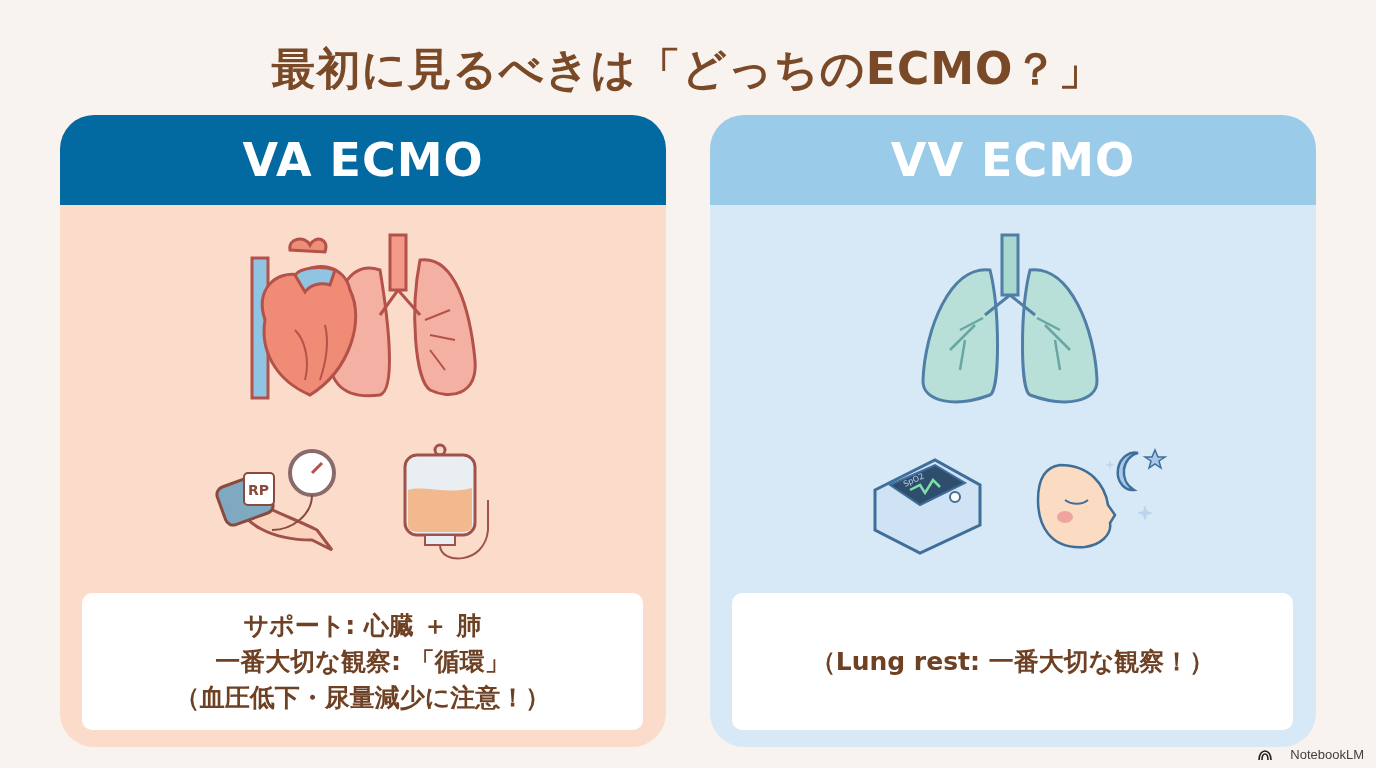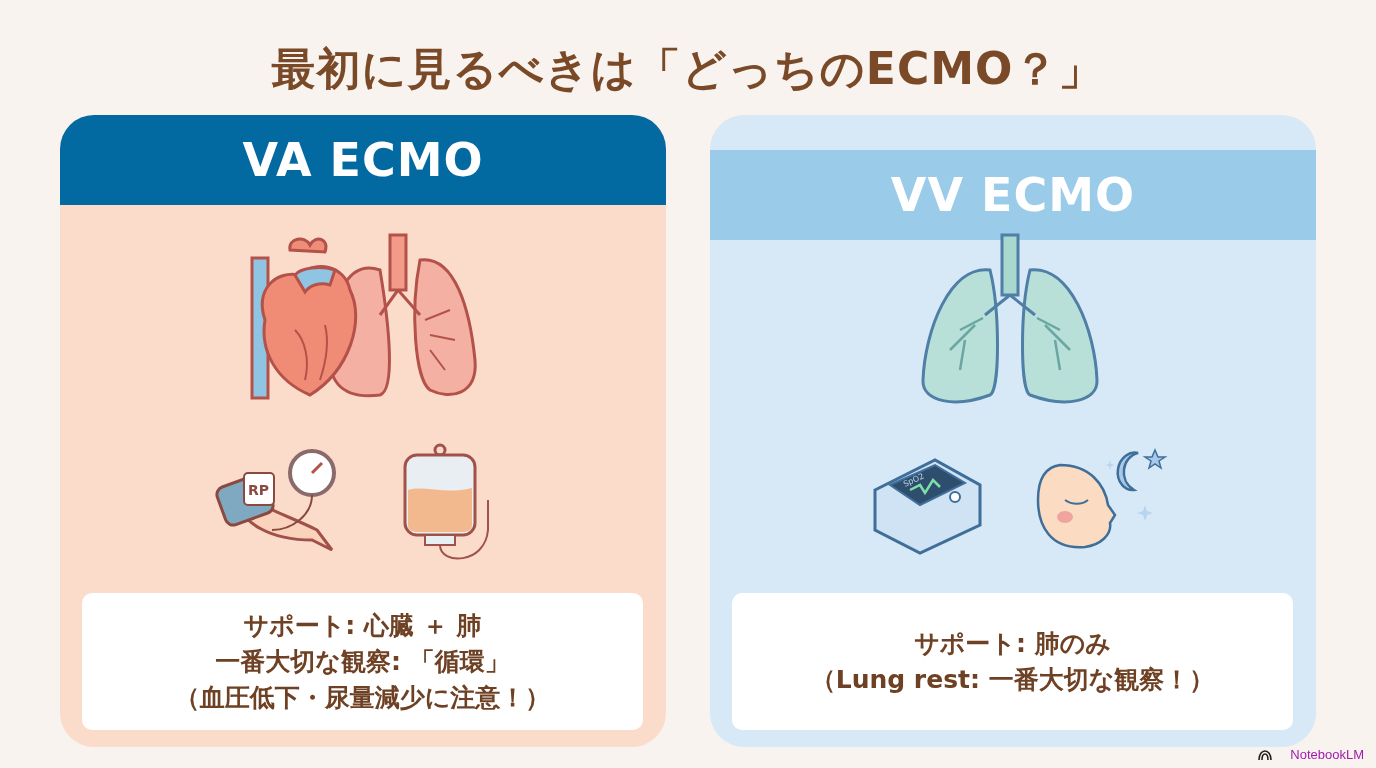--- a/index.html
+++ b/index.html
@@ -18,32 +18,32 @@
       position: absolute; top: 115px; width: 606px; height: 632px;
       border-radius: 34px; overflow: hidden;
     }
     .card.va { left: 60px; background: #fbdccb; }
     .card.vv { left: 710px; background: #d7e9f7; }
     .card-header {
       height: 90px; display: flex; align-items: center; justify-content: center;
       color: #ffffff; font-size: 46px; font-weight: bold; letter-spacing: 1px;
     }
     .va .card-header { background: #0369a1; }
-    .vv .card-header { background: #9acbe8; margin-top: 35px; }
+    .vv .card-header { background: #9acbe8; }
     .illus { position: absolute; }
     .info {
       position: absolute; left: 22px; top: 478px; width: 561px; height: 137px;
       background: #ffffff; border-radius: 10px;
       display: flex; flex-direction: column; align-items: center; justify-content: center;
       color: #6e4124; font-size: 25px; font-weight: bold; line-height: 36px;
     }
     .info span { display: block; text-align: center; }
     .brand {
       position: absolute; right: 12px; bottom: 6px; display: flex; align-items: center;
-      gap: 18px; font-family: "Liberation Sans", sans-serif; font-size: 13px; color: #a21caf;
+      gap: 18px; font-family: "Liberation Sans", sans-serif; font-size: 13px; color: #404040;
     }
   </style>
 </head>
 <body>
 
 <div class="title">最初に見るべきは「どっちのECMO？」</div>
 
 <div class="card va">
   <div class="card-header">VA ECMO</div>
 
@@ -121,21 +121,20 @@
     <ellipse cx="35" cy="72" rx="8" ry="6" fill="#f0a4a0"></ellipse>
     <g>
       <path d="M108 8 C92 12 88 35 104 45 C96 46 86 38 88 24 C90 12 100 6 108 8Z" fill="#a8c9ea" stroke="#3f6e99" stroke-width="2.5"></path>
       <path d="M125 5 L128 12 L135 12 L129 16 L131 23 L125 19 L119 23 L121 16 L115 12 L122 12Z" fill="#a8c9ea" stroke="#3f6e99" stroke-width="1.5"></path>
       <path d="M115 60 L117 66 L123 68 L117 70 L115 76 L113 70 L107 68 L113 66Z" fill="#b9d4ee"></path>
       <path d="M80 15 L81 19 L85 20 L81 21 L80 25 L79 21 L75 20 L79 19Z" fill="#b9d4ee"></path>
     </g>
   </svg>
 
   <div class="info">
-    <span>サポート: 肺のみ</span>
     <span>（Lung rest: 一番大切な観察！）</span>
   </div>
 </div>
 
 <div class="brand">
   <svg width="14" height="12" viewBox="0 0 14 12">
     <path d="M1 11 C1 5 4 2 7 2 C10 2 13 5 13 11 M4 11 C4 7 5.5 5 7 5 C8.5 5 10 7 10 11" fill="none" stroke="#222" stroke-width="1.6"></path>
   </svg>
   <span>NotebookLM</span>
 </div>

